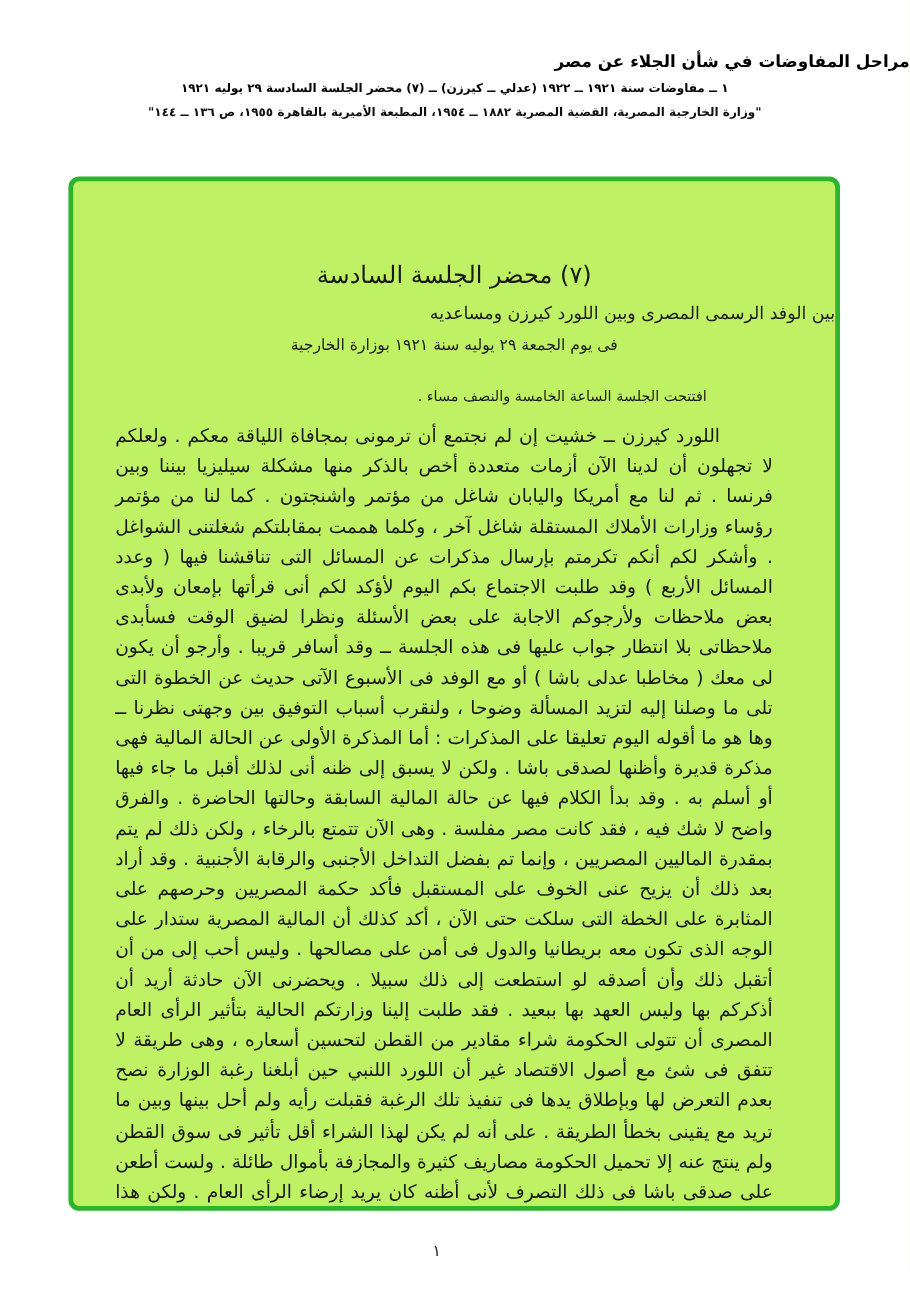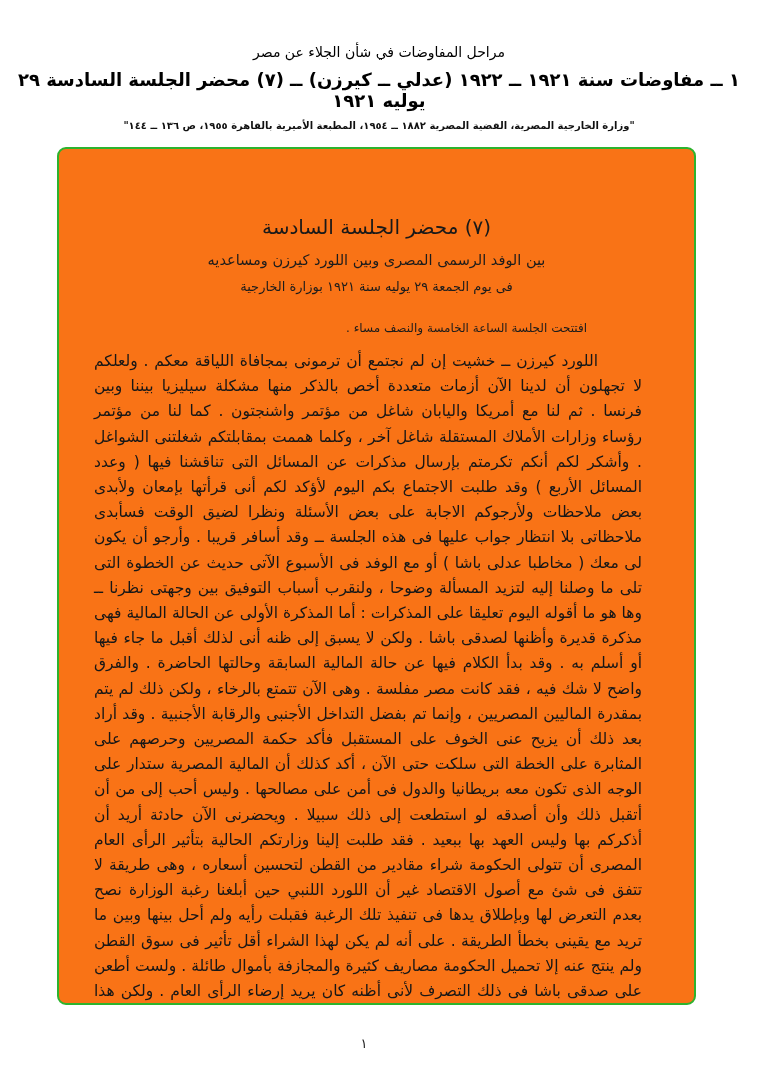--- a/index.html
+++ b/index.html
@@ -16,54 +16,54 @@
   .header {
     position: absolute;
     top: 44px;
     left: 0;
     right: 0;
     text-align: center;
     color: #000000;
   }
   .header-title {
     font-size: 14px;
-    font-weight: normal;
+    font-weight: bold;
     letter-spacing: 0.2px;
+    text-align: right;
   }
   .header-subtitle {
-    font-size: 18px;
+    font-size: 10px;
     font-weight: bold;
     margin-top: 9px;
   }
   .header-note {
     font-size: 10px;
     font-weight: bold;
     margin-top: 9px;
     color: #101010;
   }
   .doc-frame {
     position: absolute;
     left: 57px;
     top: 147px;
     width: 635px;
     height: 854px;
-    border: 2px solid #ef4444;
+    border: 4px solid #ef4444;
     border-radius: 9px;
     overflow: hidden;
-    background: #f97316;
+    background: #bef264;
   }
   .doc-title {
     margin-top: 66px;
     text-align: center;
     font-size: 20px;
     color: #191919;
   }
   .doc-sub1 {
     margin-top: 13px;
-    text-align: center;
     font-size: 14.5px;
     color: #1c1c1c;
   }
   .doc-sub2 {
     margin-top: 11px;
     text-align: center;
     font-size: 13px;
     color: #1c1c1c;
   }
   .doc-opening {

